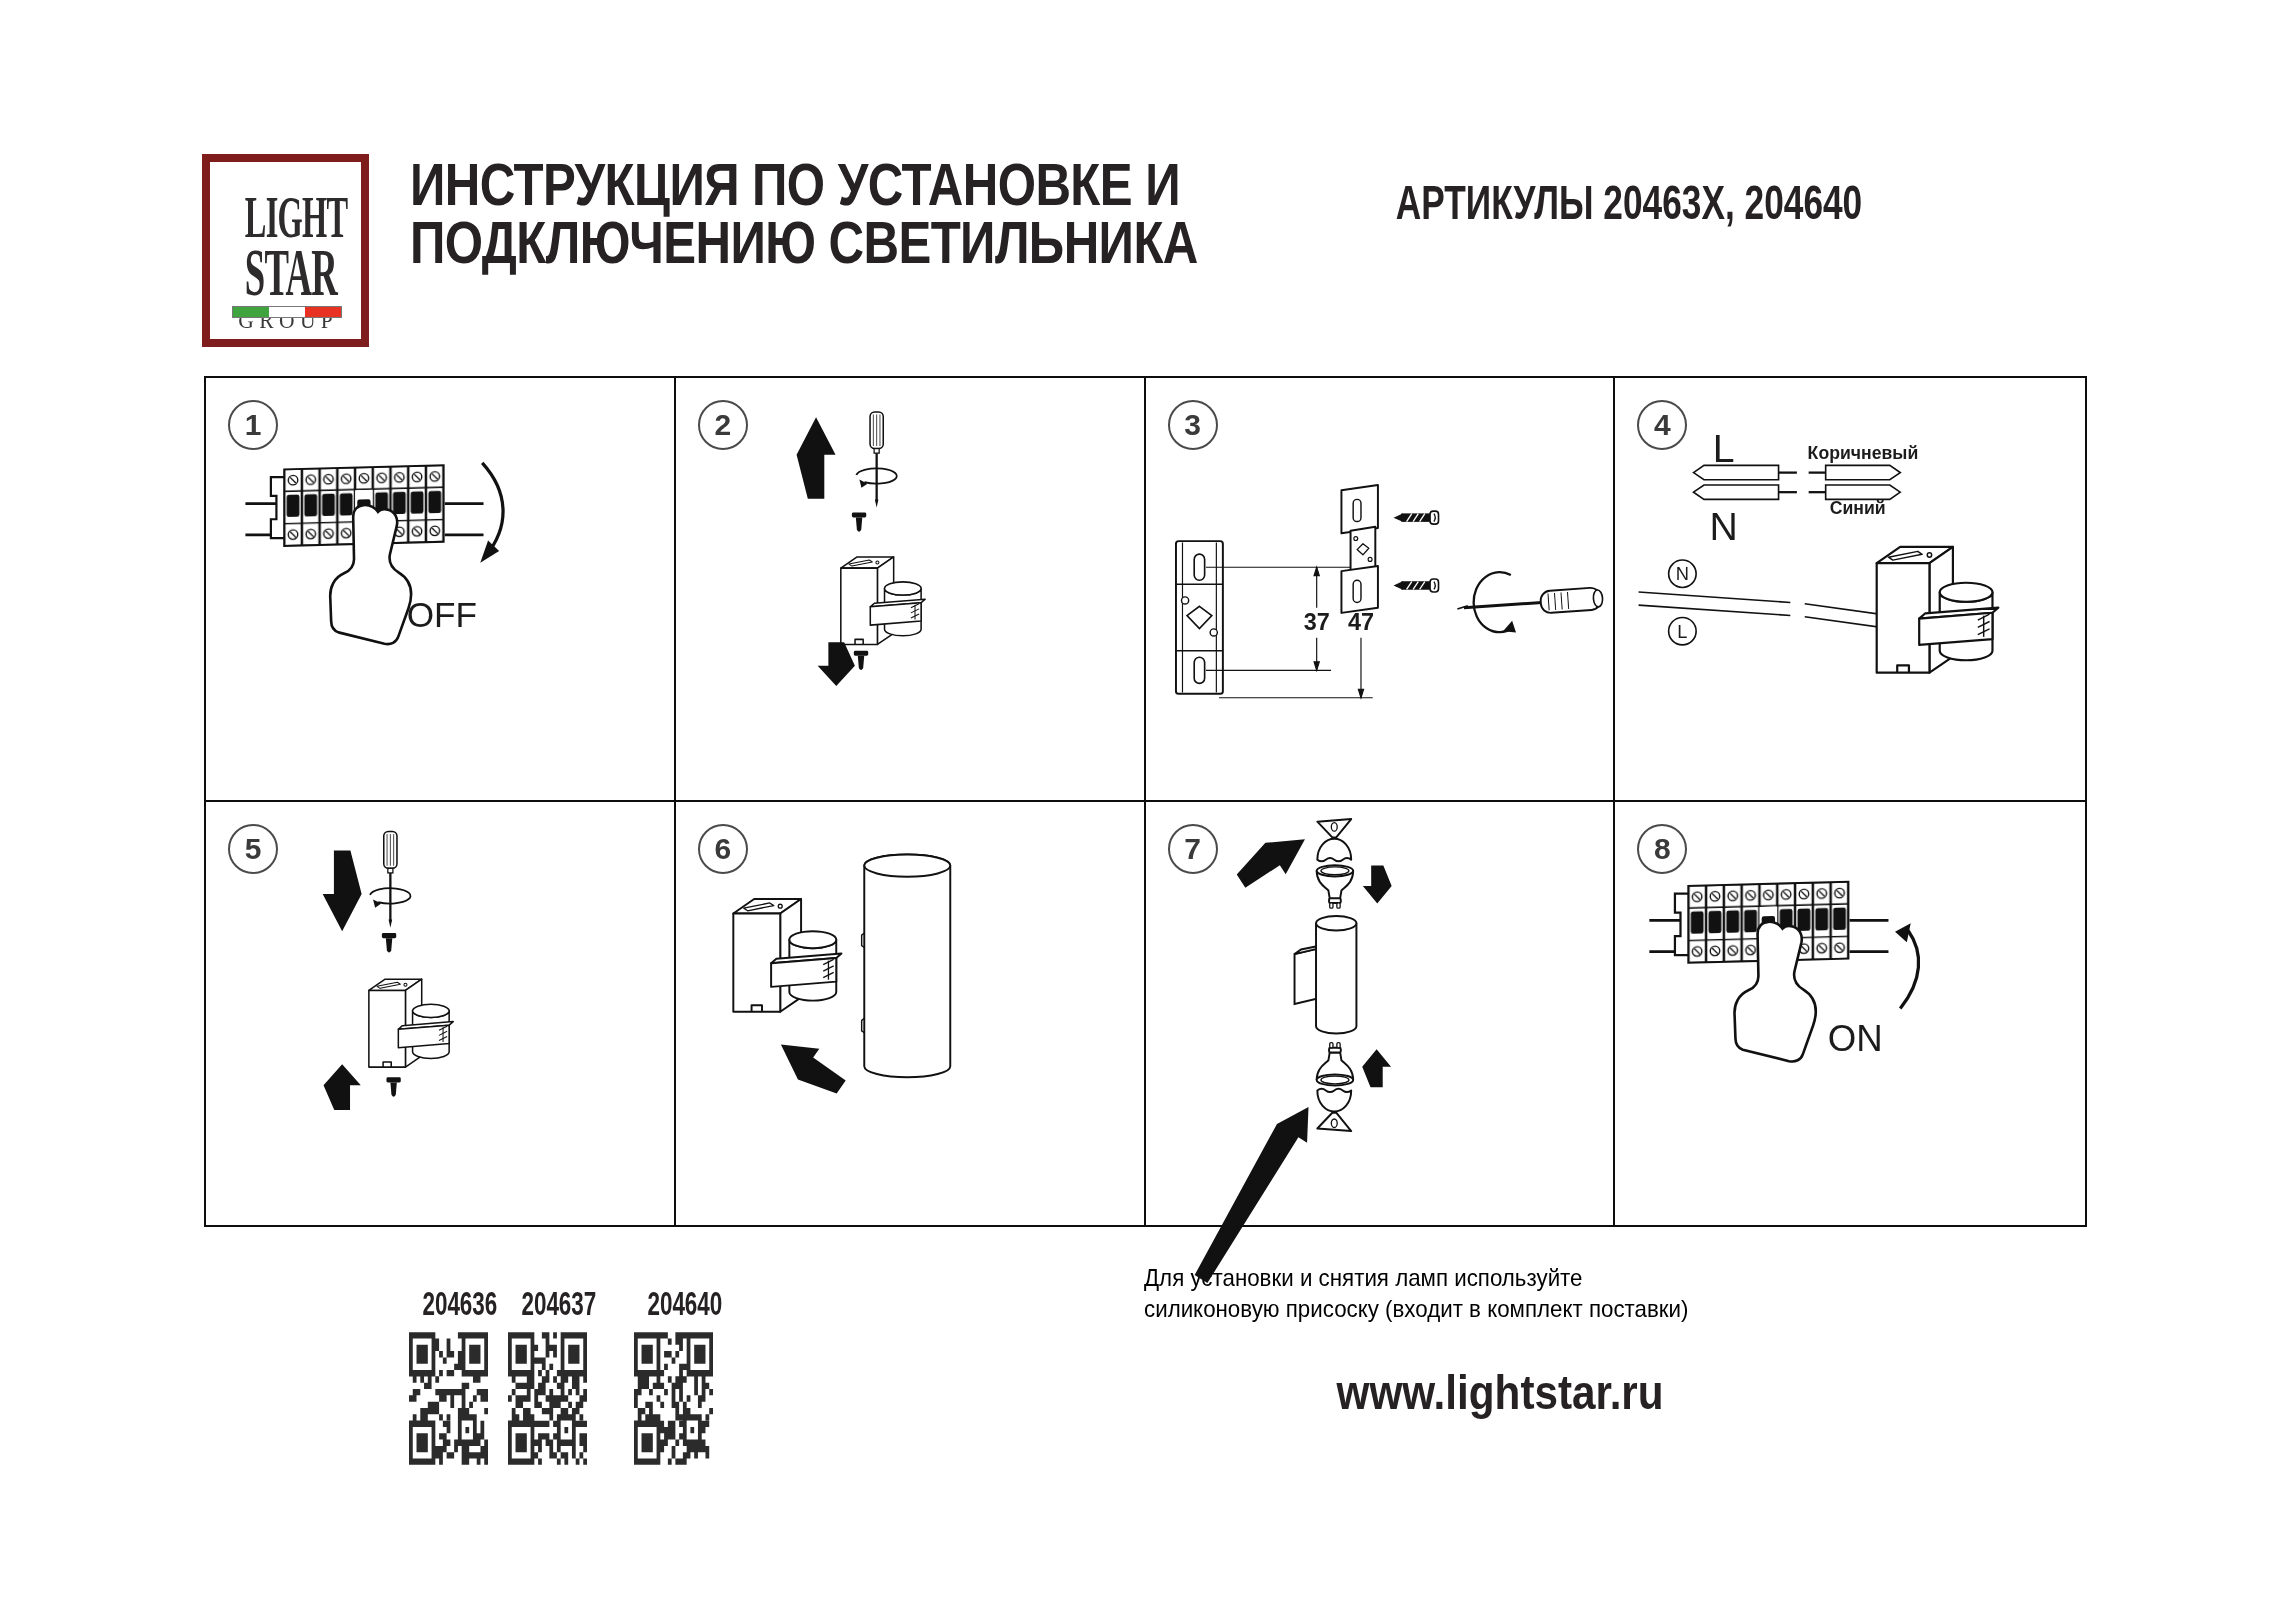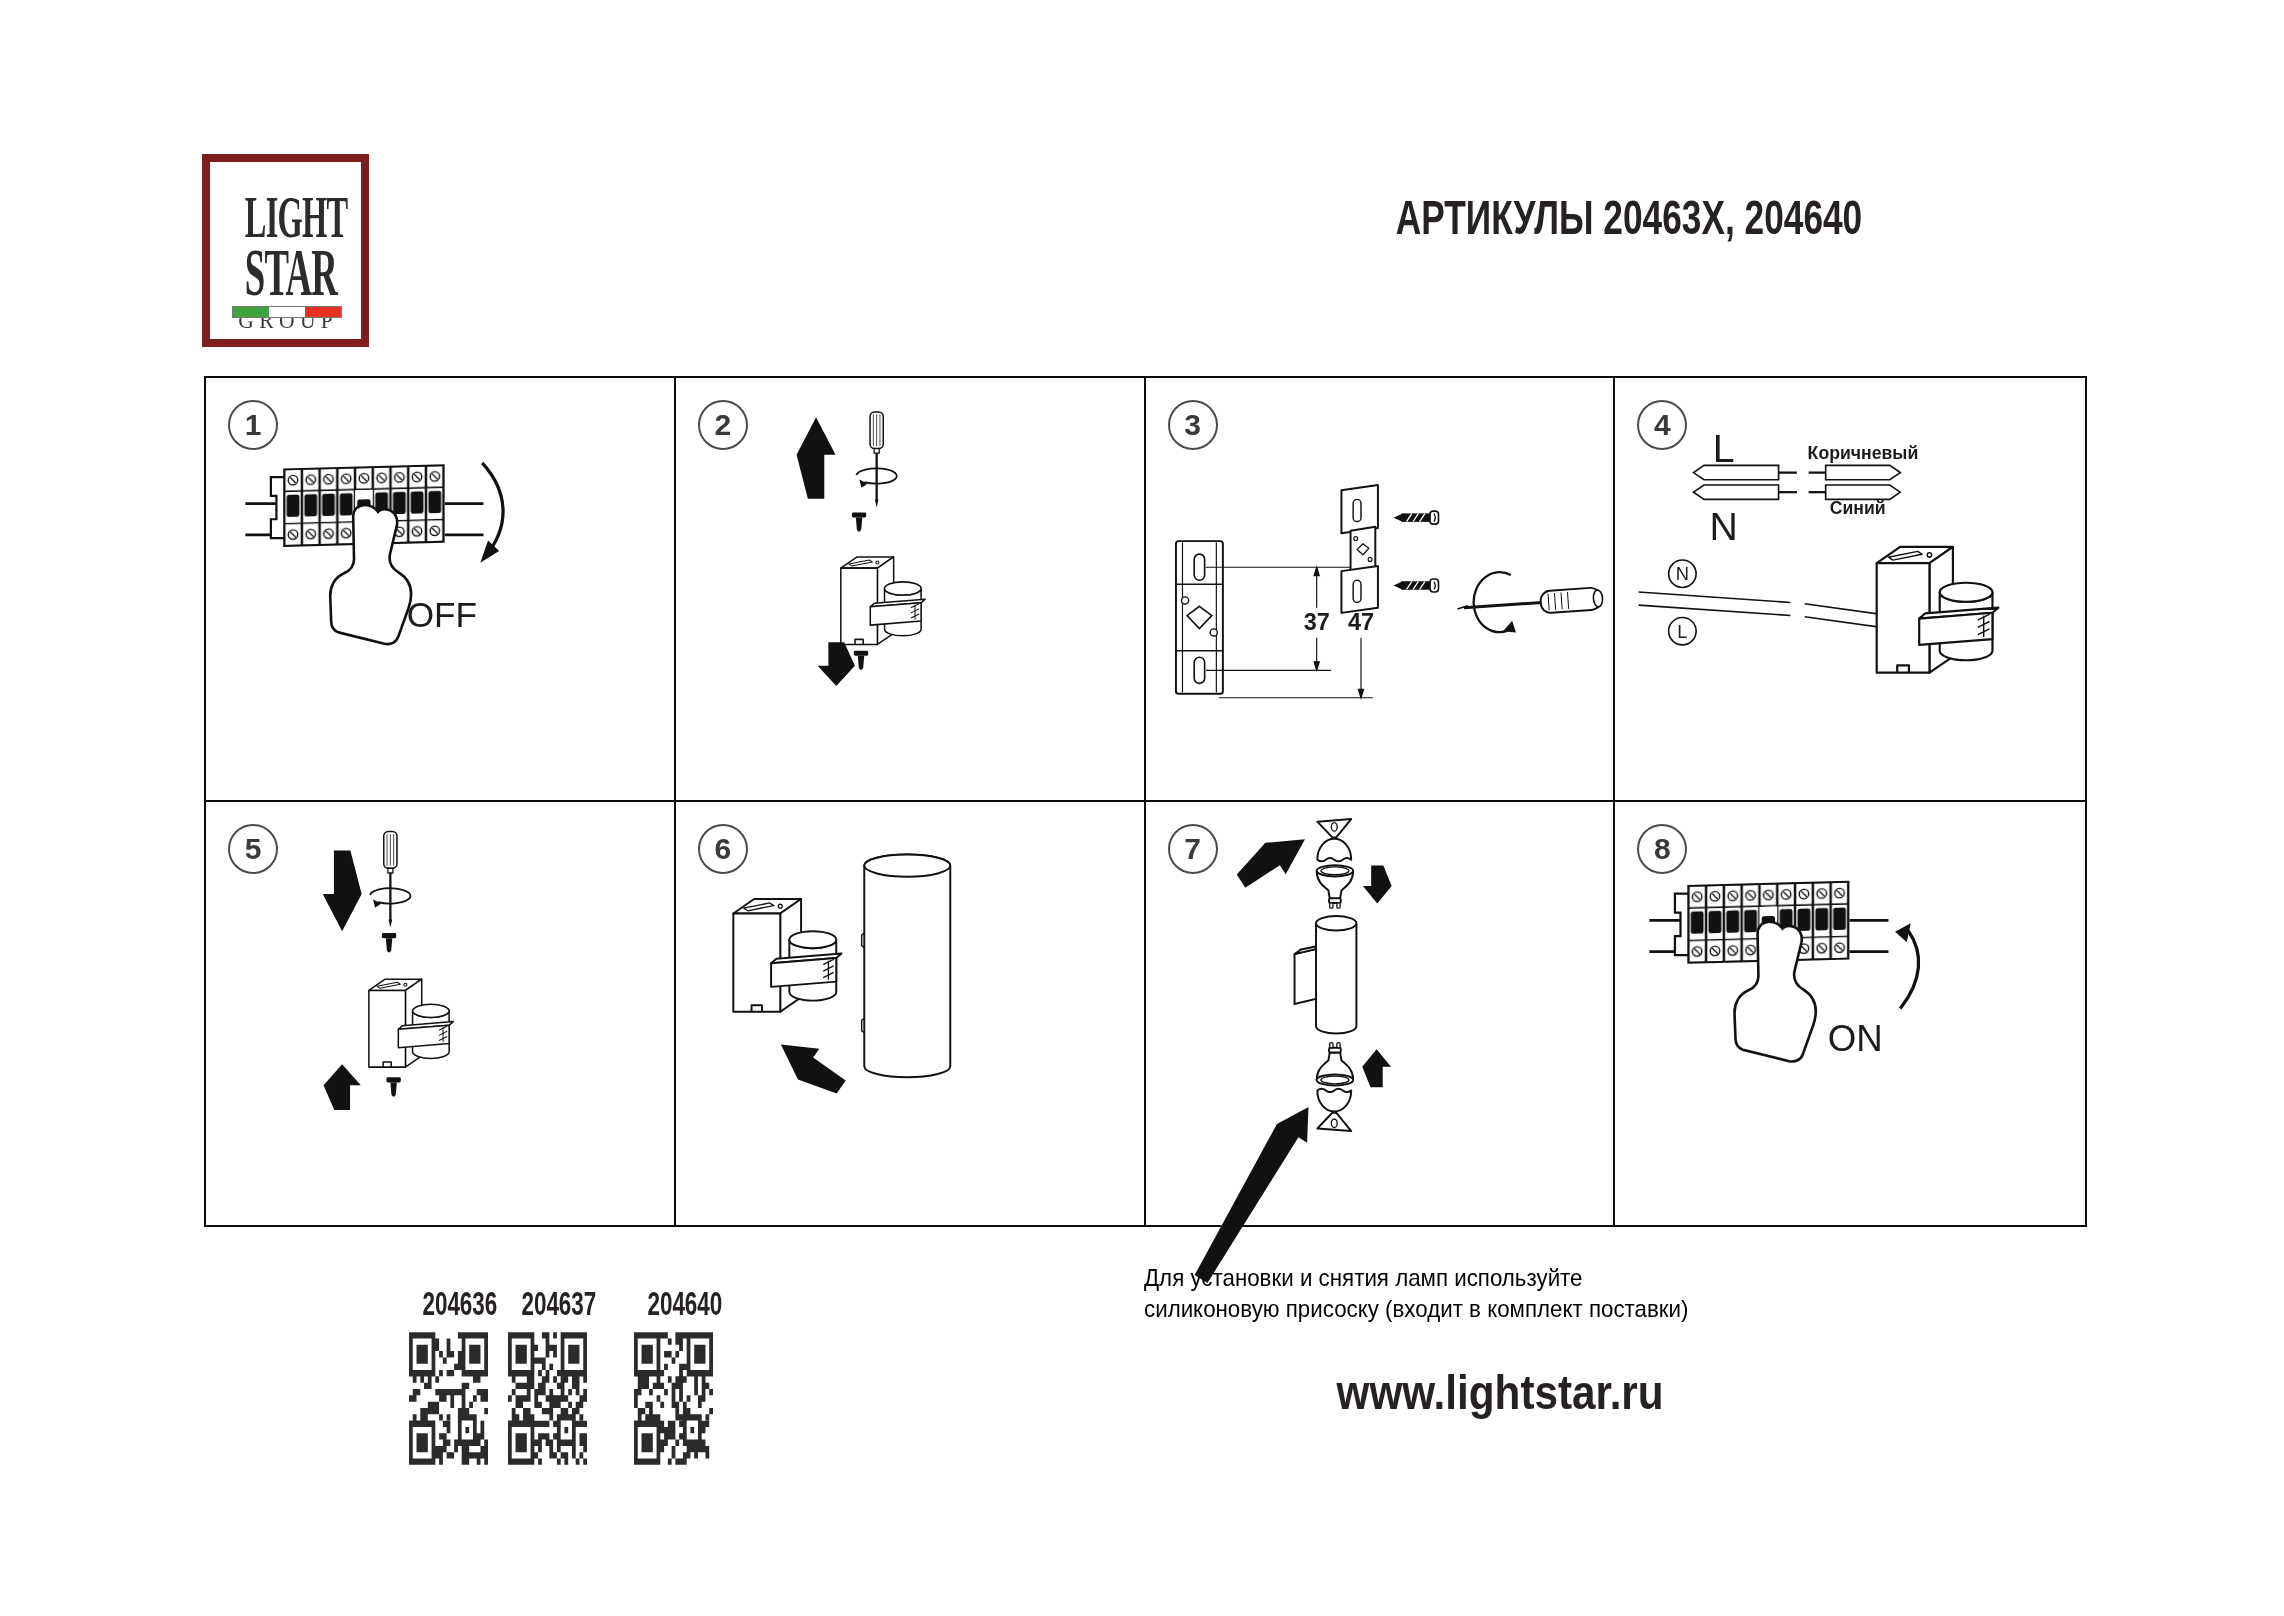--- a/index.html
+++ b/index.html
@@ -11,21 +11,21 @@
   .logo-word{font-family:"Liberation Serif",serif;font-weight:700;color:#2e2b2c;line-height:1;display:block;transform-origin:center;}
   .logo-light{font-size:60px;transform:scaleX(.54);margin-top:25px;letter-spacing:-1.3px;}
   .logo-star{font-size:68px;transform:scaleX(.54);margin-top:-9px;letter-spacing:-1.3px;}
   .logo-group{font-family:"Liberation Serif",serif;font-weight:400;font-size:23.4px;letter-spacing:5.9px;color:#3a3a3a;display:block;margin-top:1.3px;transform:scaleX(.92);transform-origin:center;text-indent:5.9px;}
   .flag{position:absolute;left:21.5px;bottom:21px;width:108px;height:9.8px;border:0.7px solid #777;display:flex;}
   .flag i{flex:1;display:block;}
   .title{position:absolute;left:410px;top:156px;font-weight:700;font-size:60px;line-height:58px;color:#262223;letter-spacing:-0.7px;}
   .title .cond{transform:scaleX(.82);}
   .series{position:absolute;left:1305px;top:163px;width:475px;text-align:center;color:#262223;}
   .series .s1{font-weight:700;font-size:36px;line-height:36px;display:block;}
-  .series .s2{font-weight:700;font-size:49px;line-height:49px;display:block;margin-top:30px;}
+  .series .s2{font-weight:700;font-size:49px;line-height:49px;display:block;margin-top:15px;}
   .series .cond{transform:scaleX(.72);transform-origin:center;}
   
   .grid{position:absolute;left:204px;top:376px;width:1879px;height:847px;border:2.6px solid #0d0d0d;
         display:grid;grid-template-columns:repeat(4,1fr);grid-template-rows:repeat(2,1fr);background:#fff;z-index:1;}
   .cell{position:relative;border-right:2.6px solid #0d0d0d;border-bottom:2.6px solid #0d0d0d;}
   .cell:nth-child(4n){border-right:none;}
   .cell:nth-child(n+5){border-bottom:none;}
   .badge{position:absolute;left:22px;top:22px;width:46px;height:46px;border:2px solid #4a4a4a;border-radius:50%;
          display:flex;align-items:center;justify-content:center;font-size:30px;font-weight:700;color:#3a3a3a;z-index:2;background:#fff;}
   svg.art{position:absolute;left:0;top:0;width:100%;height:100%;overflow:visible;}
@@ -142,20 +142,24 @@
     <span class="logo-word logo-light">LIGHT</span>
     <span class="logo-word logo-star">STAR</span>
     <span class="logo-group">GROUP</span>
     <span class="flag">
         <i style="background: rgb(63, 164, 64);"></i>
         <i style="background: rgb(255, 255, 255);"></i>
         <i style="background: rgb(230, 49, 35);"></i>
       </span>
   </div>
 
+  <div class="title">
+    <span class="cond">ИНСТРУКЦИЯ ПО УСТАНОВКЕ И</span><br>
+    <span class="cond">ПОДКЛЮЧЕНИЮ СВЕТИЛЬНИКА</span>
+  </div>
 
   <div class="series">
     <span class="s2"><span class="cond">АРТИКУЛЫ 20463X, 204640</span></span>
   </div>
 
   <div class="grid">
 
     <div class="cell">
       <div class="badge">
           <span>1</span>

